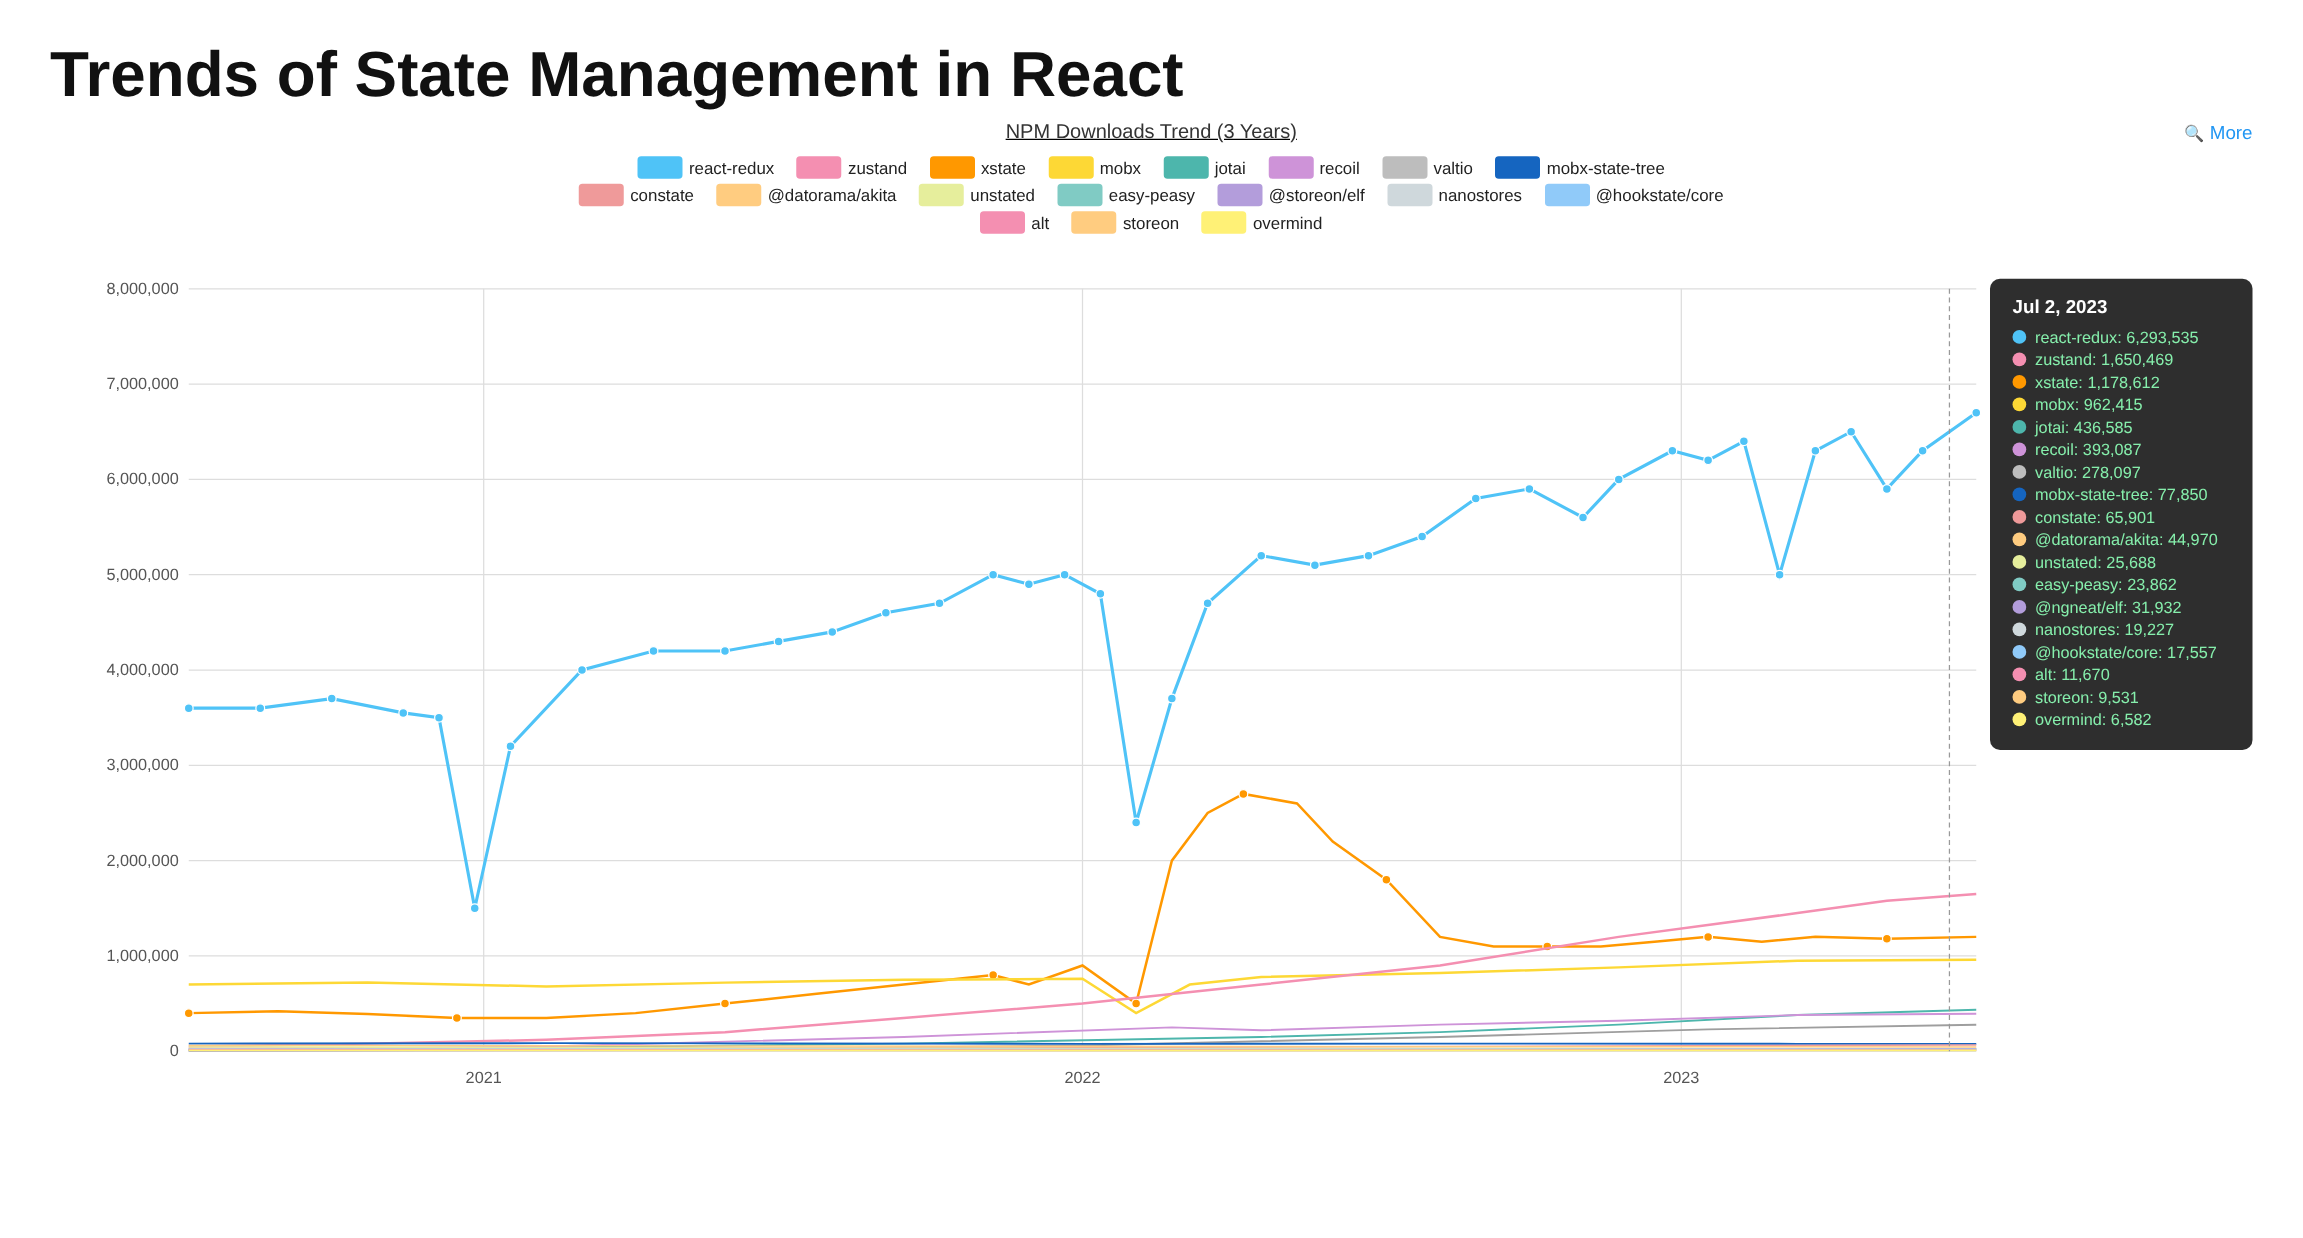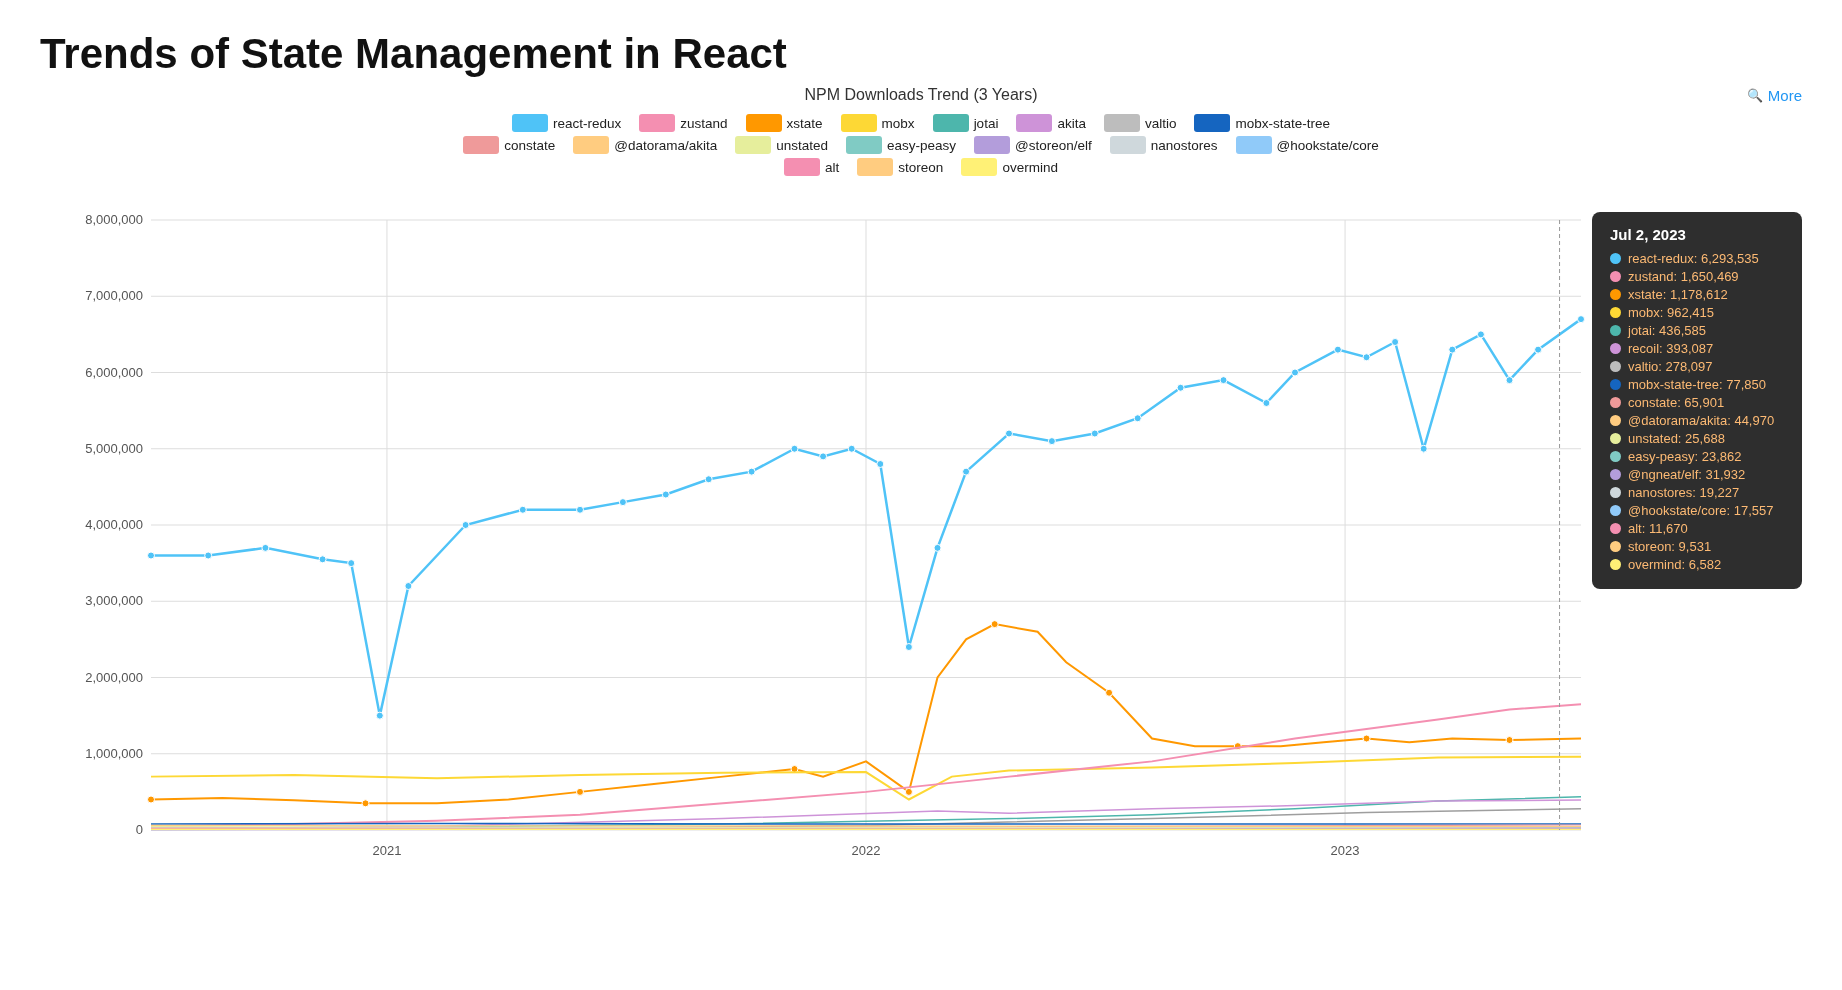--- a/index.html
+++ b/index.html
@@ -4,31 +4,32 @@
   <style>
     * { margin: 0; padding: 0; box-sizing: border-box; }
     body {
       font-family: -apple-system, BlinkMacSystemFont, 'Segoe UI', sans-serif;
       background: #fff;
       width: 1842px;
       min-height: 990px;
       padding: 30px 40px;
     }
     h1 {
-      font-size: 42px;
+      font-size: 51px;
       font-weight: 700;
       color: #111;
       margin-bottom: 8px;
     }
     .chart-title-row {
       display: flex;
       justify-content: center;
       align-items: center;
       position: relative;
       margin-bottom: 10px;
+      text-decoration: underline;
     }
     .chart-subtitle {
       font-size: 16px;
       color: #333;
       font-weight: 500;
       text-align: center;
       flex: 1;
     }
     .more-link {
       position: absolute;
@@ -98,21 +99,21 @@
       font-size: 15px;
       margin-bottom: 8px;
       color: #fff;
     }
     .tooltip-row {
       display: flex;
       align-items: center;
       gap: 7px;
       margin-bottom: 3px;
       font-size: 13px;
-      color: #fdba74;
+      color: #86efac;
     }
     .tooltip-dot {
       width: 11px;
       height: 11px;
       border-radius: 50%;
       flex-shrink: 0;
     }
   </style>
 </head>
 <body>
@@ -144,21 +145,21 @@
       <div class="legend-item">
         <div class="legend-swatch" style="background: rgb(253, 216, 53);"></div>
         <span>mobx</span>
       </div>
       <div class="legend-item">
         <div class="legend-swatch" style="background: rgb(77, 182, 172);"></div>
         <span>jotai</span>
       </div>
       <div class="legend-item">
         <div class="legend-swatch" style="background: rgb(206, 147, 216);"></div>
-        <span>akita</span>
+        <span>recoil</span>
       </div>
       <div class="legend-item">
         <div class="legend-swatch" style="background: rgb(189, 189, 189);"></div>
         <span>valtio</span>
       </div>
       <div class="legend-item">
         <div class="legend-swatch" style="background: rgb(21, 101, 192);"></div>
         <span>mobx-state-tree</span>
       </div>
     </div>

